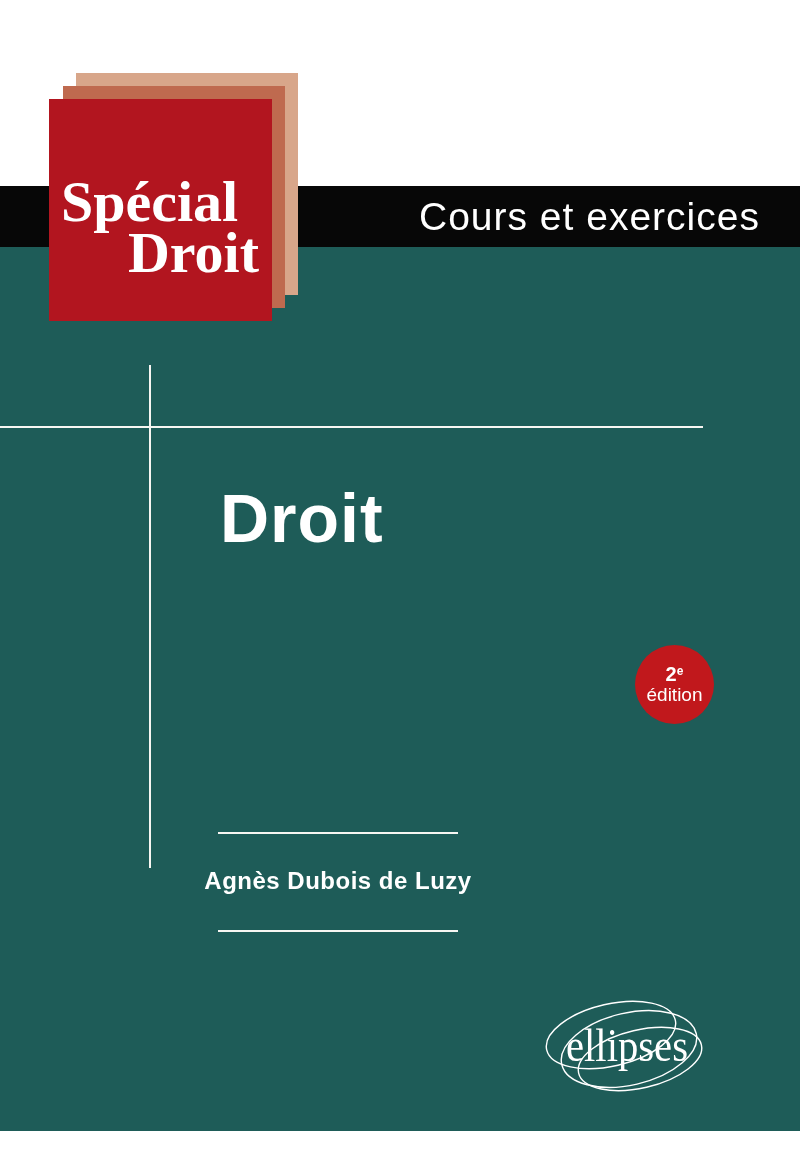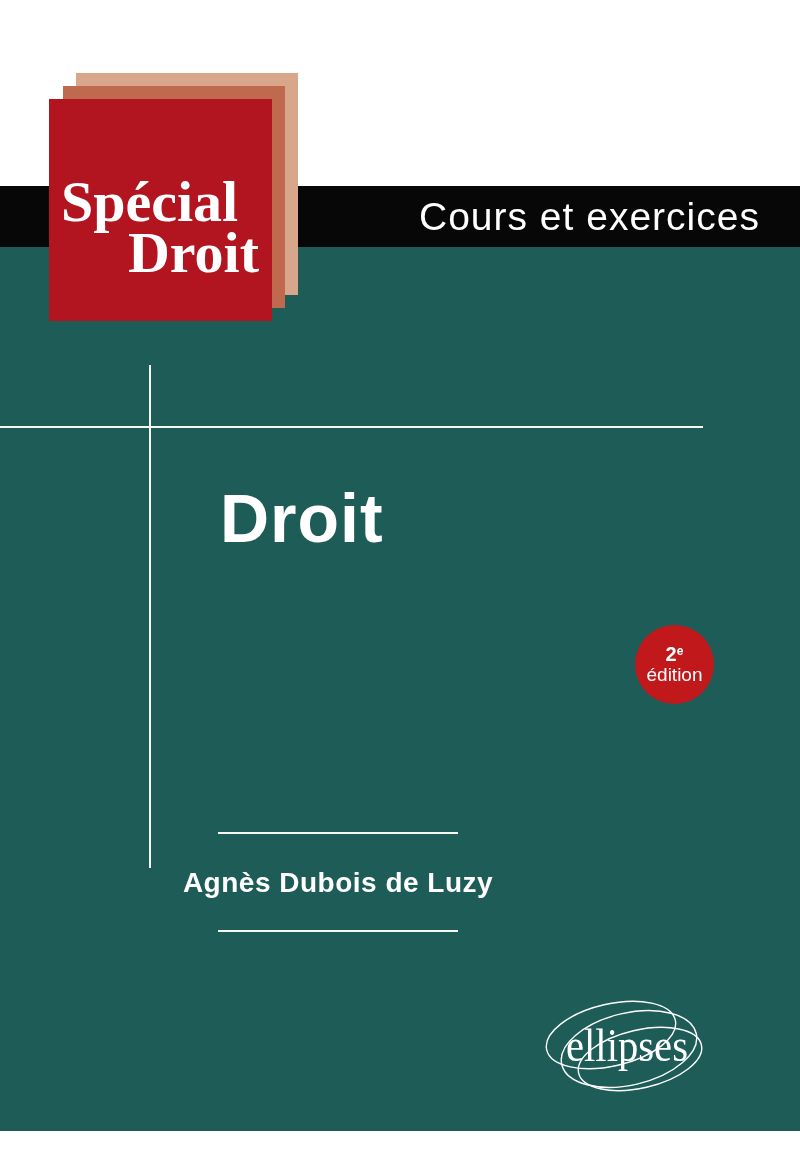--- a/index.html
+++ b/index.html
@@ -51,34 +51,34 @@
 
   
   .title{
     left:220px;top:474px;color:var(--text-white);
     font-size:68px;font-weight:bold;letter-spacing:1px;line-height:88px;
     white-space:nowrap;
   }
 
   
   .edition{
-    left:635px;top:625px;width:79px;height:79px;border-radius:50%;
+    left:635px;top:645px;width:79px;height:79px;border-radius:50%;
     background:var(--edition-red);color:var(--text-white);
     display:flex;flex-direction:column;align-items:center;justify-content:center;
     line-height:1.05;
   }
   .edition-num{font-size:20px;font-weight:bold;}
   .edition-sup{font-size:12px;vertical-align:6px;font-weight:bold;}
   .edition-label{font-size:19px;font-weight:normal;}
 
   
   .author-rule-top{left:218px;top:832px;width:240px;height:2px;background:var(--rule);}
   .author-name{
     left:118px;top:867px;width:440px;text-align:center;
-    color:var(--text-white);font-size:28px;letter-spacing:0.5px;font-weight:bold;
+    color:var(--text-white);font-size:24px;letter-spacing:0.5px;font-weight:bold;
     white-space:nowrap;
   }
   .author-rule-bottom{left:218px;top:930px;width:240px;height:2px;background:var(--rule);}
 
   
   .logo{left:527px;top:992px;width:200px;height:110px;}
   .logo svg{display:block;width:200px;height:110px;}
 </style>
 </head>
 <body>

